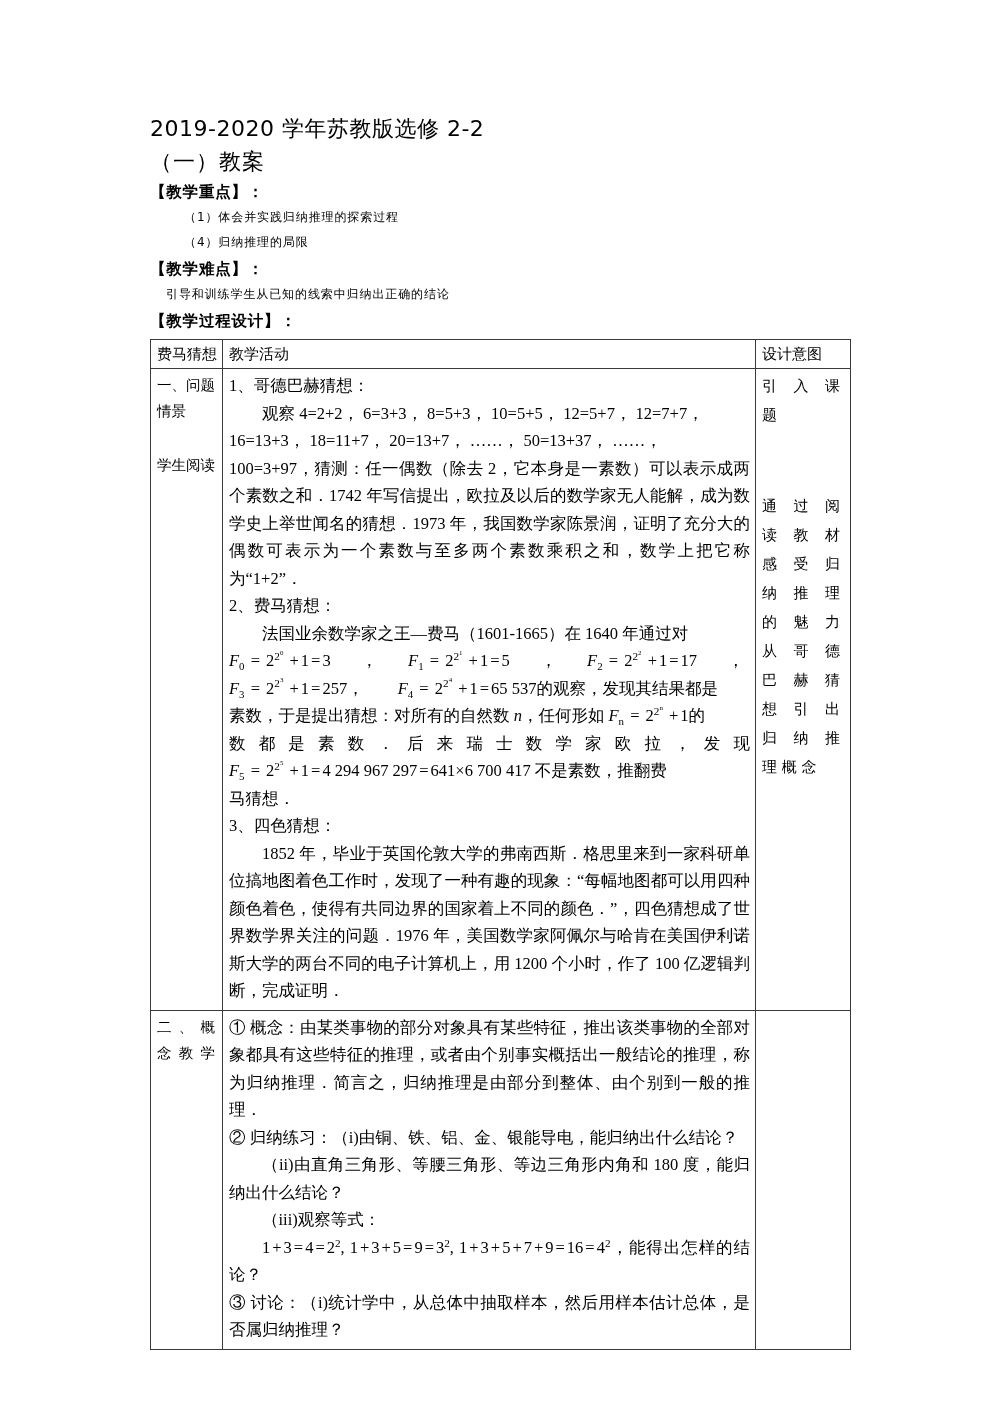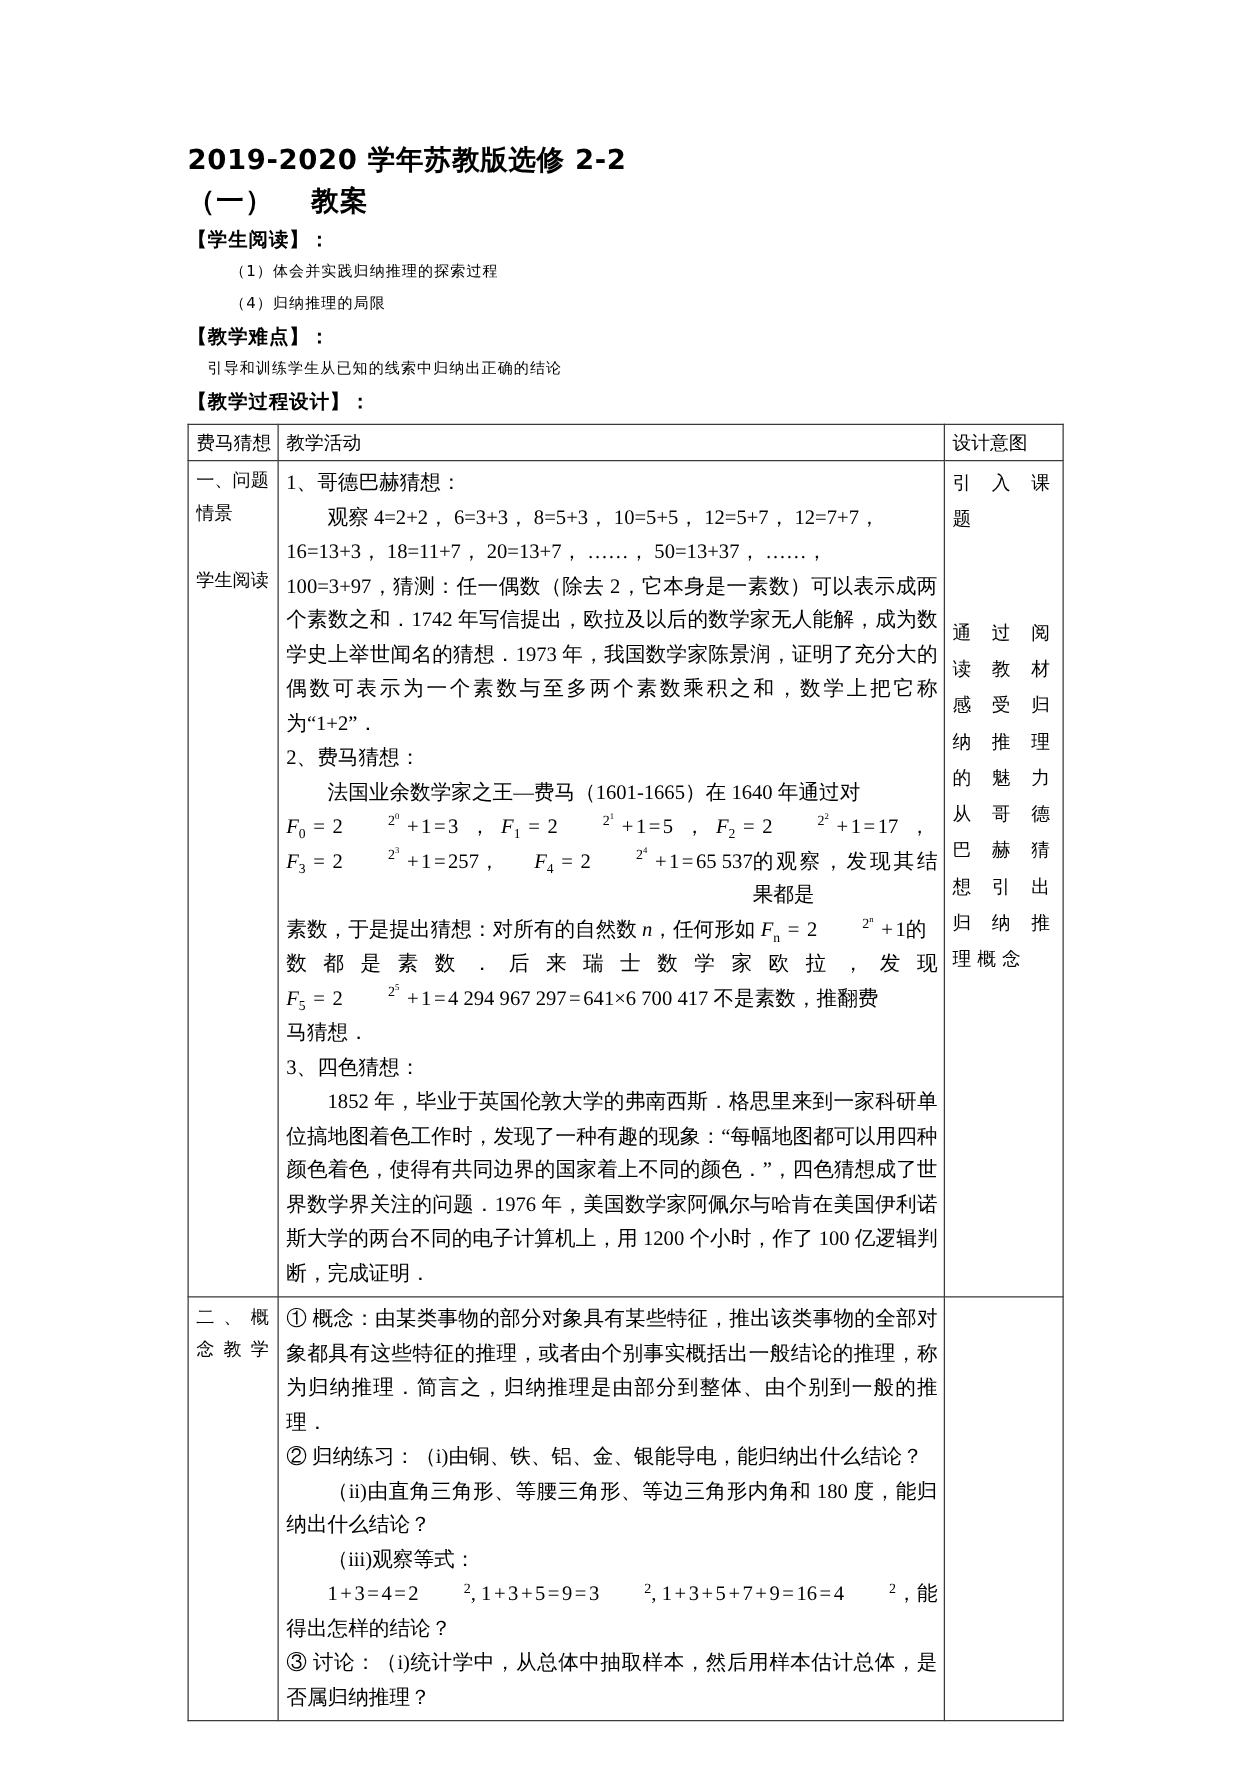--- a/index.html
+++ b/index.html
@@ -19,40 +19,40 @@
     position: absolute;
     left: 150px;
     top: 0;
     width: 700px;
   }
 
   
   .title-block {
     padding-top: 112px;
     font-family: "DejaVu Sans", "Liberation Sans", sans-serif;
-    font-weight: bold;
+    font-weight: normal;
     font-size: 22px;
     line-height: 33px;
     letter-spacing: 0.5px;
   }
   .title-row1 {
     display: flex;
     align-items: baseline;
   }
   .title-left { white-space: nowrap; }
   .title-right {
     margin-left: 72px;
     white-space: nowrap;
     letter-spacing: 1px;
   }
   .title-row2 {
     white-space: nowrap;
     letter-spacing: 1px;
   }
-  .title-row2 .sub-label { margin-left: 30px; }
+  .title-row2 .sub-label { }
 
   
   .sec-head {
     font-family: "DejaVu Sans", "Liberation Sans", sans-serif;
     font-weight: bold;
     font-size: 15.5px;
     line-height: 25px;
     margin-top: 2px;
     letter-spacing: 0.8px;
   }
@@ -135,21 +135,20 @@
   .math {
     font-family: "Liberation Serif", "DejaVu Serif", serif;
     font-style: normal;
     white-space: nowrap;
   }
   .mi { font-style: italic; }
   .sup1 {
     font-size: 0.68em;
     vertical-align: super;
     line-height: 0;
-    margin-left: 36px;
   }
   .sup2 {
     font-size: 0.62em;
     vertical-align: super;
     line-height: 0;
   }
   .sub1 {
     font-size: 0.66em;
     vertical-align: sub;
     line-height: 0;
@@ -170,21 +169,21 @@
 
   <div class="title-block">
     <div class="title-row1">
       <span class="title-left">2019-2020 学年苏教版选修 2-2</span>
     </div>
     <div class="title-row2">
       <span>（一）</span><span class="sub-label">教案</span>
     </div>
   </div>
 
-  <div class="sec-head">【学生阅读】：</div>
+  <div class="sec-head">【教学重点】：</div>
   <div class="sec-line indent1">（1）体会并实践归纳推理的探索过程</div>
   <div class="sec-line indent1">（4）归纳推理的局限</div>
 
   <div class="sec-head">【教学难点】：</div>
   <div class="sec-line indent-half">引导和训练学生从已知的线索中归纳出正确的结论</div>
 
   <div class="sec-head">【教学过程设计】：</div>
 
   <table class="lesson-table">
     <colgroup>

